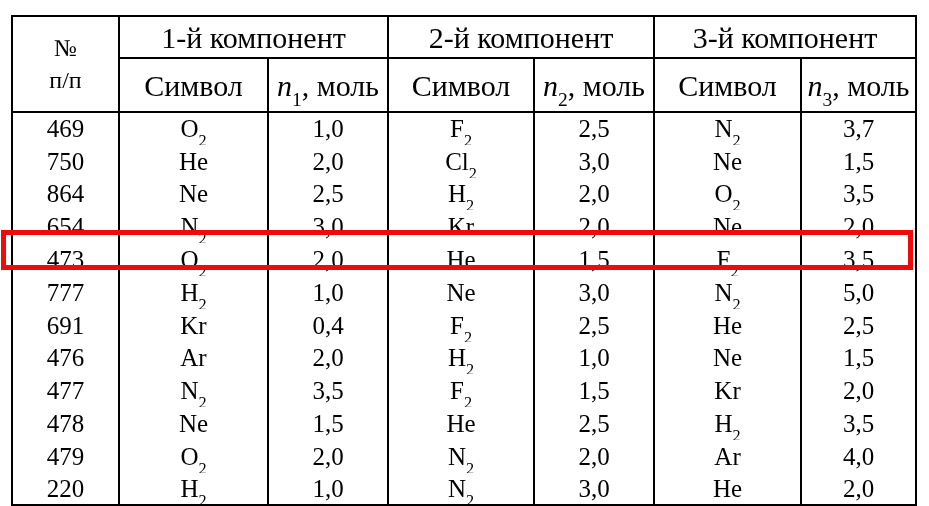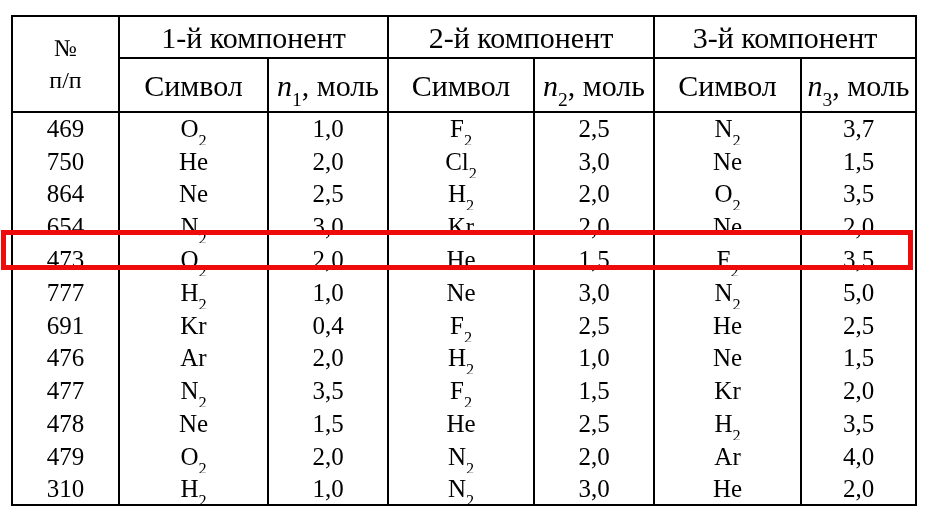--- a/index.html
+++ b/index.html
@@ -194,21 +194,21 @@
         <tr>
           <td>479</td>
           <td>O<sub>2</sub></td>
           <td>2,0</td>
           <td>N<sub>2</sub></td>
           <td>2,0</td>
           <td>Ar</td>
           <td>4,0</td>
         </tr>
         <tr>
-          <td>310</td>
+          <td>220</td>
           <td>H<sub>2</sub></td>
           <td>1,0</td>
           <td>N<sub>2</sub></td>
           <td>3,0</td>
           <td>He</td>
           <td>2,0</td>
         </tr>
       </tbody>
   </table>
 

